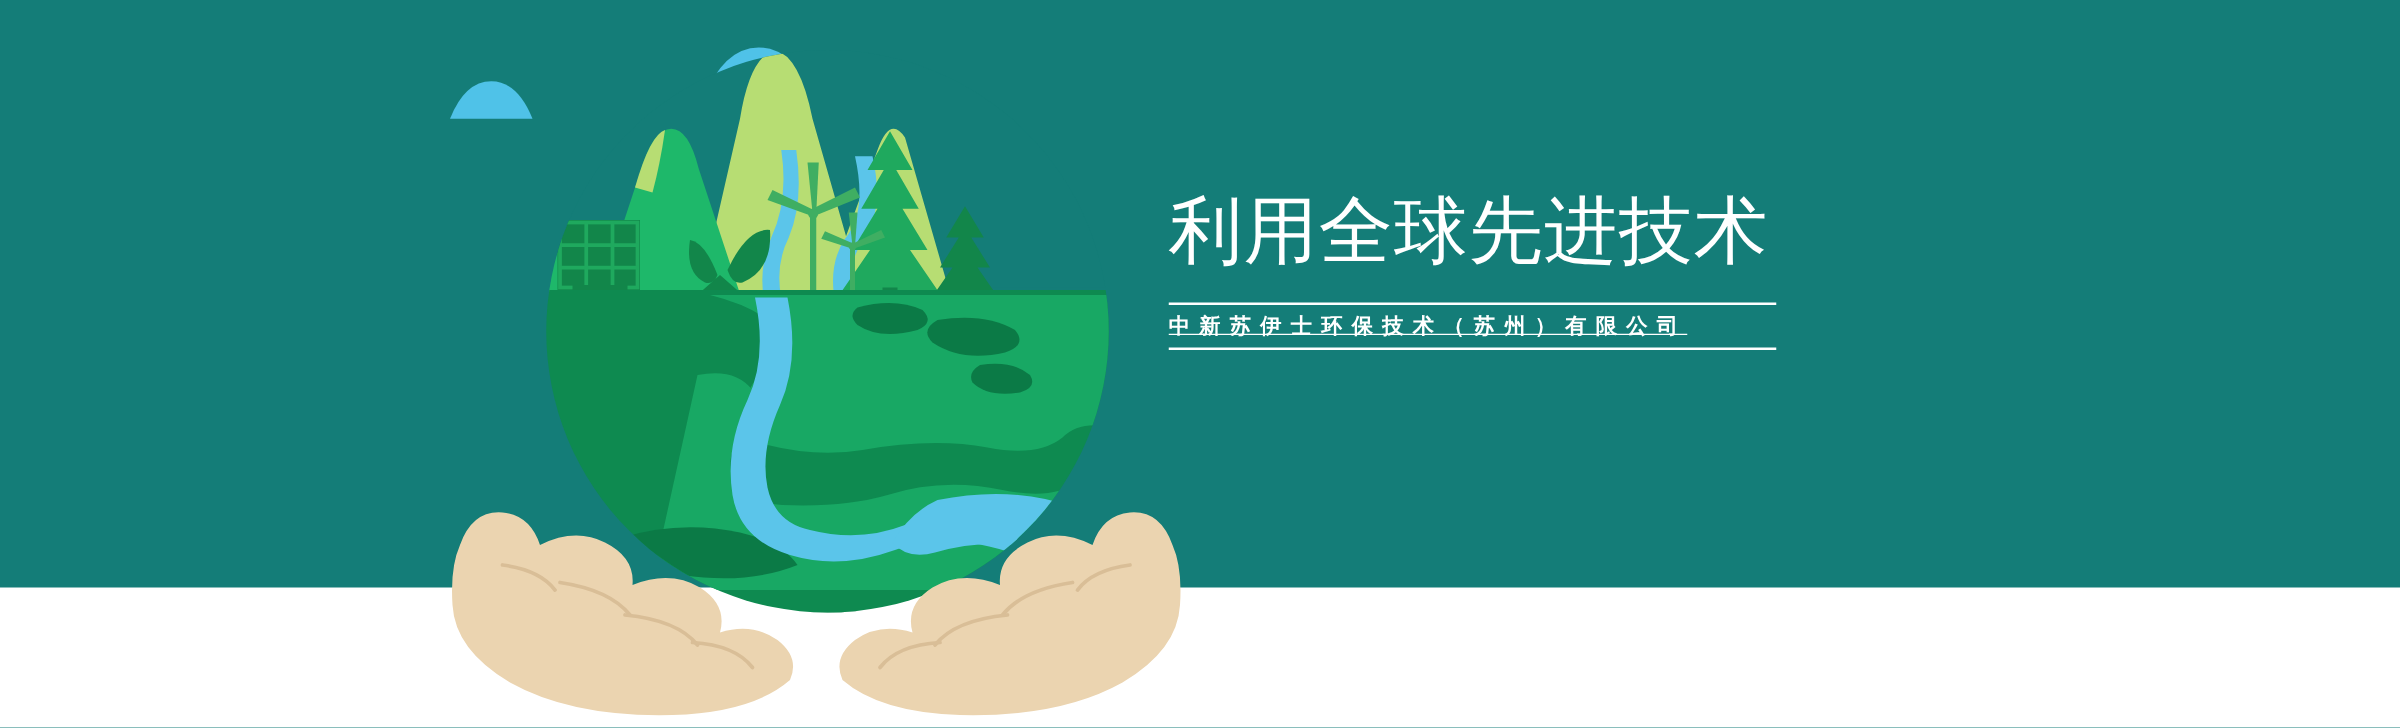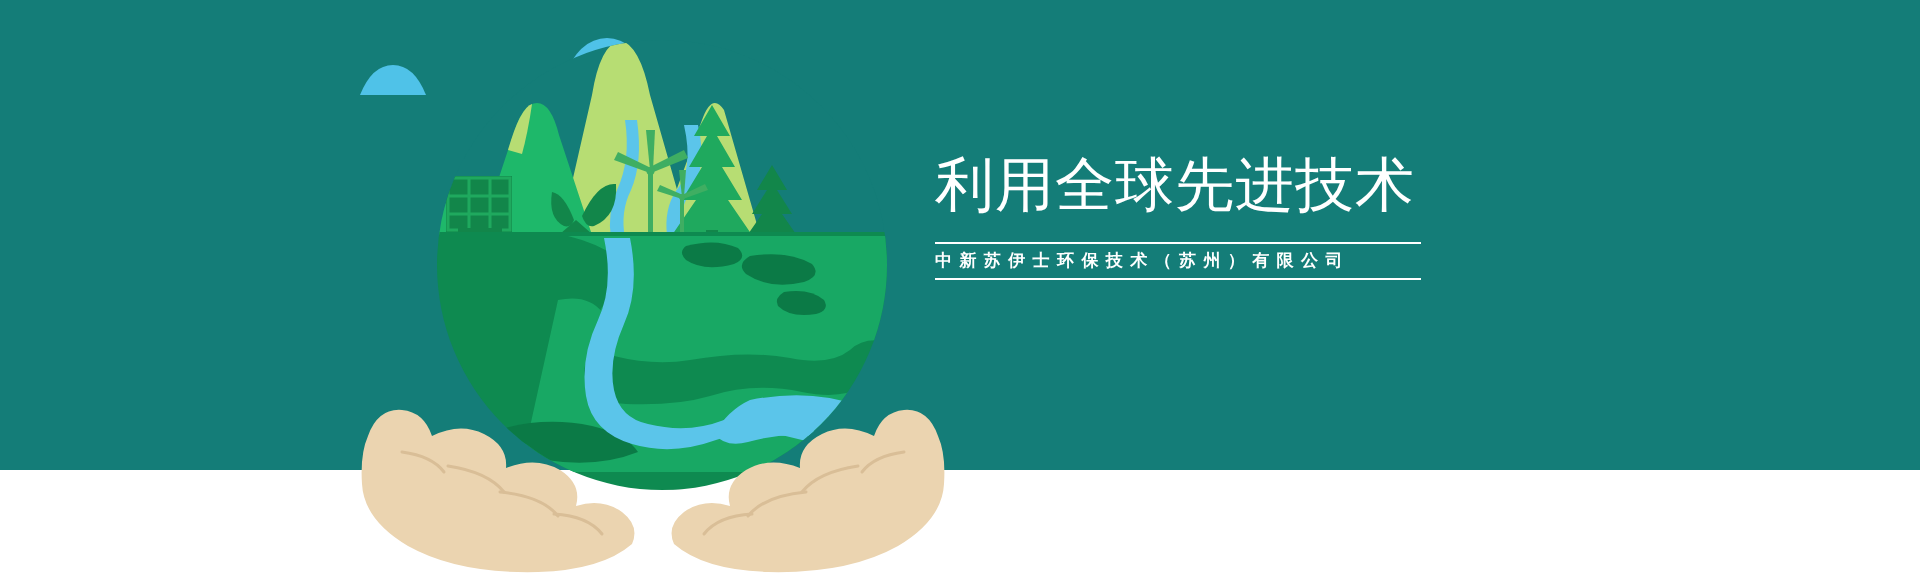--- a/index.html
+++ b/index.html
@@ -34,20 +34,21 @@
     border-bottom:2px solid #ffffff;
     padding:5px 0 6px 0;
   }
   .subline{
     font-size:17px;
     font-weight:bold;
     letter-spacing:7.4px;
     color:#ffffff;
     white-space:nowrap;
     text-align:left;
+    text-decoration:underline;
   }
 </style>
 </head>
 <body>
 
 <div id="banner">
 
   <div id="illus">
     <svg width="620" height="582" viewBox="0 0 620 582" xmlns="http://www.w3.org/2000/svg">
       <defs>

